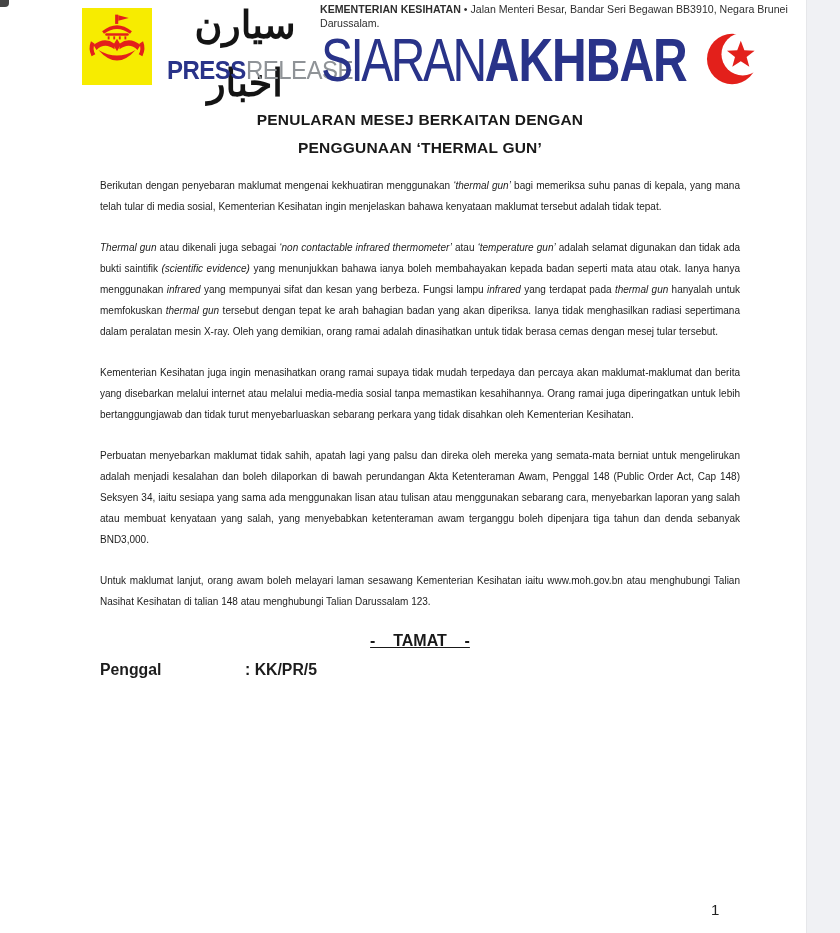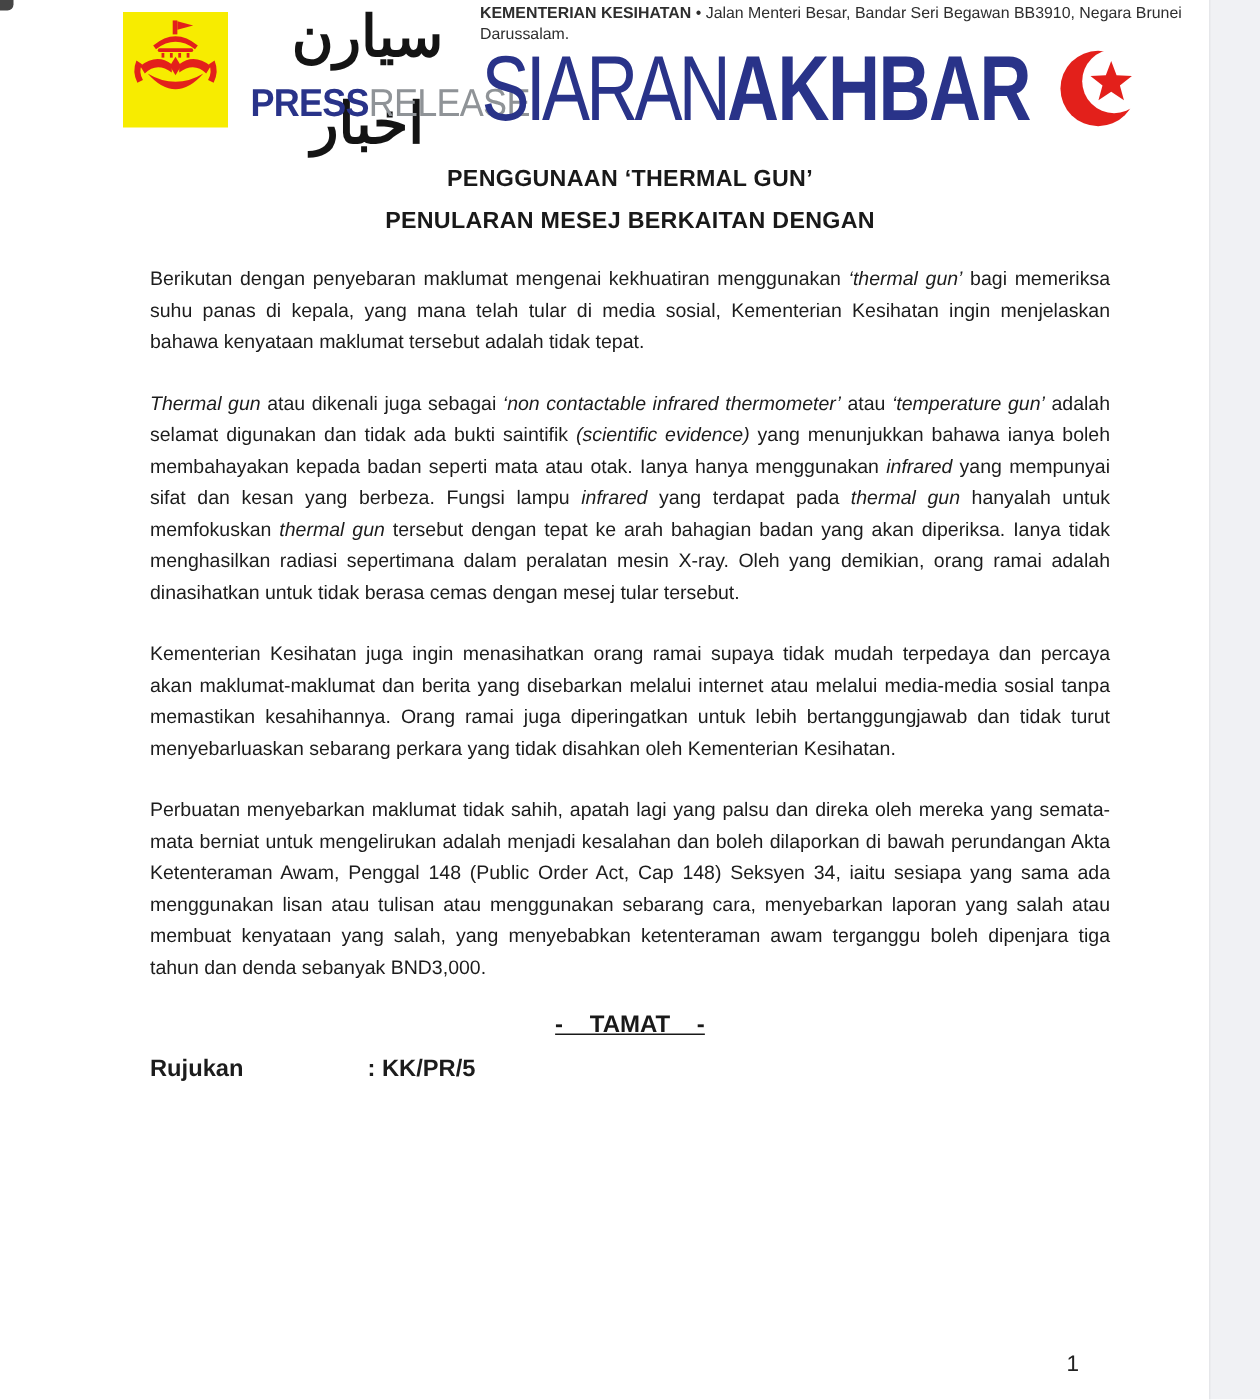--- a/index.html
+++ b/index.html
@@ -29,21 +29,21 @@
   .akhbar { font-size:48px; color:#293389; font-weight:bold; letter-spacing:-1px; }
   .crescent-star { position:absolute; left:706px; top:30px; width:58px; height:58px; }
   .contact-block { position:absolute; left:320px; top:3px; width:518px;
     font-size:10.6px; line-height:13.5px; color:#2e2e2e; }
   .ministry-name { font-weight:bold; }
 
   
   .title-block { text-align:center; font-weight:bold; font-size:15.5px;
     line-height:28px; margin:9px auto 13px; letter-spacing:0.2px; color:#191919; }
   .doc-body { margin-left:100px; width:640px; }
-  .para { margin:0 0 20px 0; text-align:justify; font-size:13px;
+  .para { margin:0 0 20px 0; text-align:justify; font-size:10px;
     line-height:21px; color:#1c1c1c; }
   .it { font-style:italic; }
   .end-marker { text-align:center; font-weight:bold; font-size:16px;
     margin:2px 0 9px 0; white-space:pre; color:#191919;text-decoration:underline; }
   .footer-row { display:flex; font-weight:bold; font-size:15.8px; line-height:22px; }
   .footer-label { width:145px; }
   .page-number { position:absolute; left:711px; top:901px; font-size:15px; color:#222; }
 </style>
 </head>
 <body>
@@ -88,33 +88,34 @@
       <polygon fill="#e3201b" points="36,11 39.7,20.9 50.3,21.4 42,28 44.8,38.1 36,32.3 27.2,38.1 30,28 21.7,21.4 32.3,20.9"></polygon>
     </svg>
   </span>
 
   <div class="contact-block">
     <div><span class="ministry-name">KEMENTERIAN KESIHATAN</span><span> • Jalan Menteri Besar, Bandar Seri Begawan BB3910, Negara Brunei Darussalam.</span></div>
   </div>
 </div>
 
 <div class="title-block">
+  <div>PENULARAN MESEJ BERKAITAN DENGAN</div>
   <div>PENGGUNAAN ‘THERMAL GUN’</div>
-  <div>PENULARAN MESEJ BERKAITAN DENGAN</div>
 </div>
 
 <div class="doc-body">
   <div>
       <p class="para"><span>Berikutan dengan penyebaran maklumat mengenai kekhuatiran menggunakan </span><span class="it">‘thermal gun’</span><span> bagi memeriksa suhu panas di kepala, yang mana telah tular di media sosial, Kementerian Kesihatan ingin menjelaskan bahawa kenyataan maklumat tersebut adalah tidak tepat.</span></p>
       <p class="para"><span class="it">Thermal gun</span><span> atau dikenali juga sebagai </span><span class="it">‘non contactable infrared thermometer’</span><span> atau </span><span class="it">‘temperature gun’</span><span> adalah selamat digunakan dan tidak ada bukti saintifik </span><span class="it">(scientific evidence)</span><span> yang menunjukkan bahawa ianya boleh membahayakan kepada badan seperti mata atau otak. Ianya hanya menggunakan </span><span class="it">infrared</span><span> yang mempunyai sifat dan kesan yang berbeza. Fungsi lampu </span><span class="it">infrared</span><span> yang terdapat pada </span><span class="it">thermal gun</span><span> hanyalah untuk memfokuskan </span><span class="it">thermal gun</span><span> tersebut dengan tepat ke arah bahagian badan yang akan diperiksa. Ianya tidak menghasilkan radiasi sepertimana dalam peralatan mesin X-ray. Oleh yang demikian, orang ramai adalah dinasihatkan untuk tidak berasa cemas dengan mesej tular tersebut.</span></p>
       <p class="para"><span>Kementerian Kesihatan juga ingin menasihatkan orang ramai supaya tidak mudah terpedaya dan percaya akan maklumat-maklumat dan berita yang disebarkan melalui internet atau melalui media-media sosial tanpa memastikan kesahihannya. Orang ramai juga diperingatkan untuk lebih bertanggungjawab dan tidak turut menyebarluaskan sebarang perkara yang tidak disahkan oleh Kementerian Kesihatan.</span></p>
       <p class="para"><span>Perbuatan menyebarkan maklumat tidak sahih, apatah lagi yang palsu dan direka oleh mereka yang semata-mata berniat untuk mengelirukan adalah menjadi kesalahan dan boleh dilaporkan di bawah perundangan Akta Ketenteraman Awam, Penggal 148 (Public Order Act, Cap 148) Seksyen 34, iaitu sesiapa yang sama ada menggunakan lisan atau tulisan atau menggunakan sebarang cara, menyebarkan laporan yang salah atau membuat kenyataan yang salah, yang menyebabkan ketenteraman awam terganggu boleh dipenjara tiga tahun dan denda sebanyak BND3,000.</span></p>
+      <p class="para"><span>Untuk maklumat lanjut, orang awam boleh melayari laman sesawang Kementerian Kesihatan iaitu www.moh.gov.bn atau menghubungi Talian Nasihat Kesihatan di talian 148 atau menghubungi Talian Darussalam 123.</span></p>
     </div>
 
   <div class="end-marker">-    TAMAT    -</div>
 
   <div class="footer-row">
-    <span class="footer-label">Rujukan</span>
+    <span class="footer-label">Penggal</span>
     <span>: KK/PR/5</span>
   </div>
 </div>
 
 <div class="page-number">1</div>
 
 </body></html>

